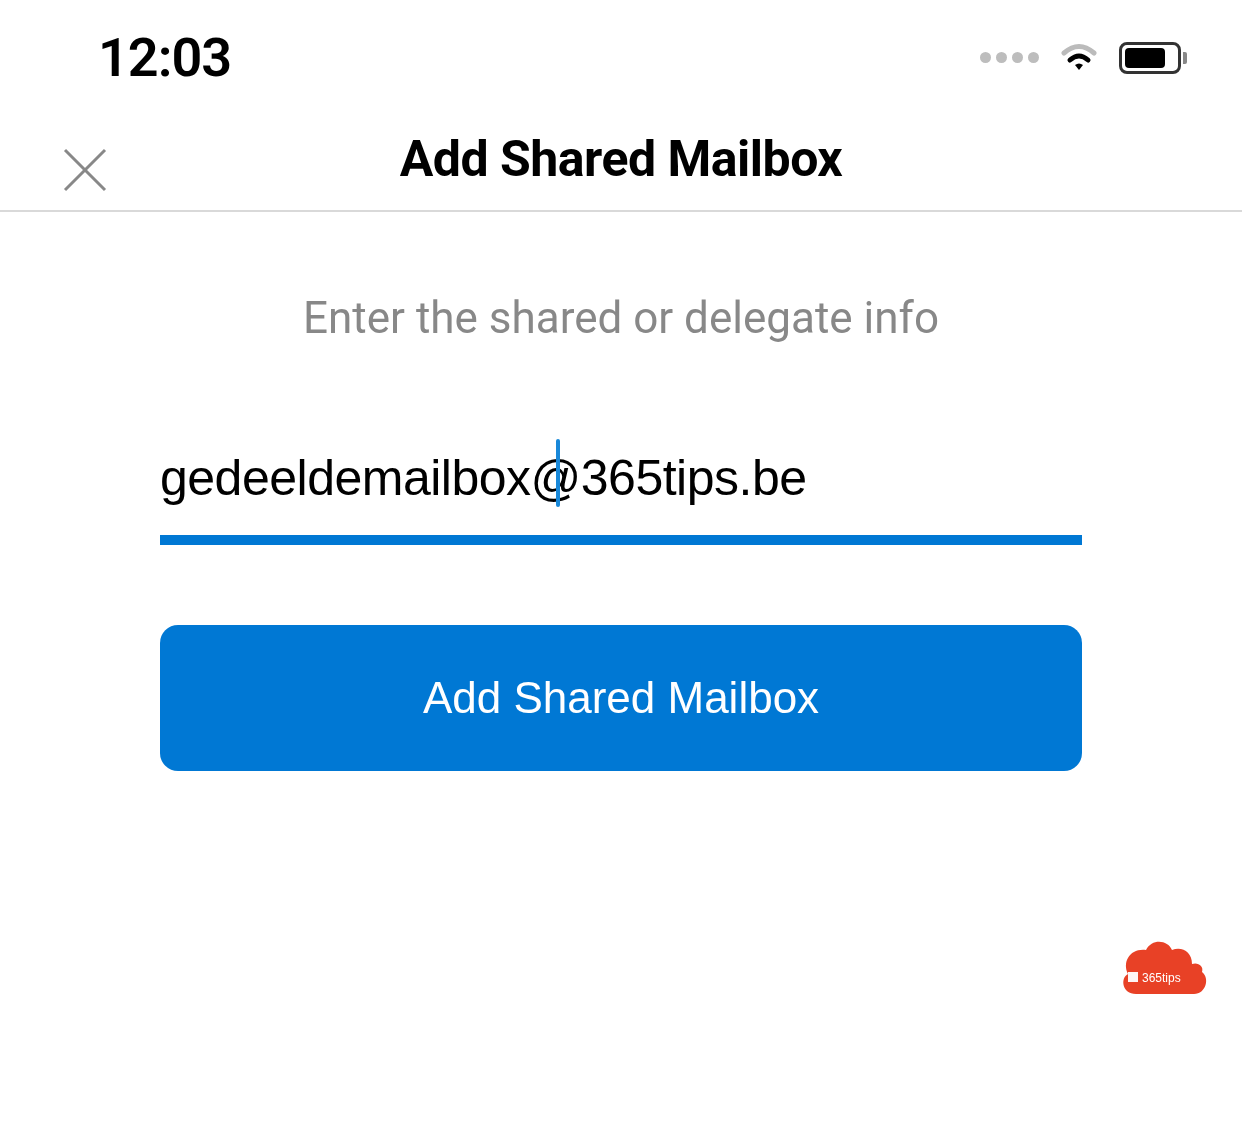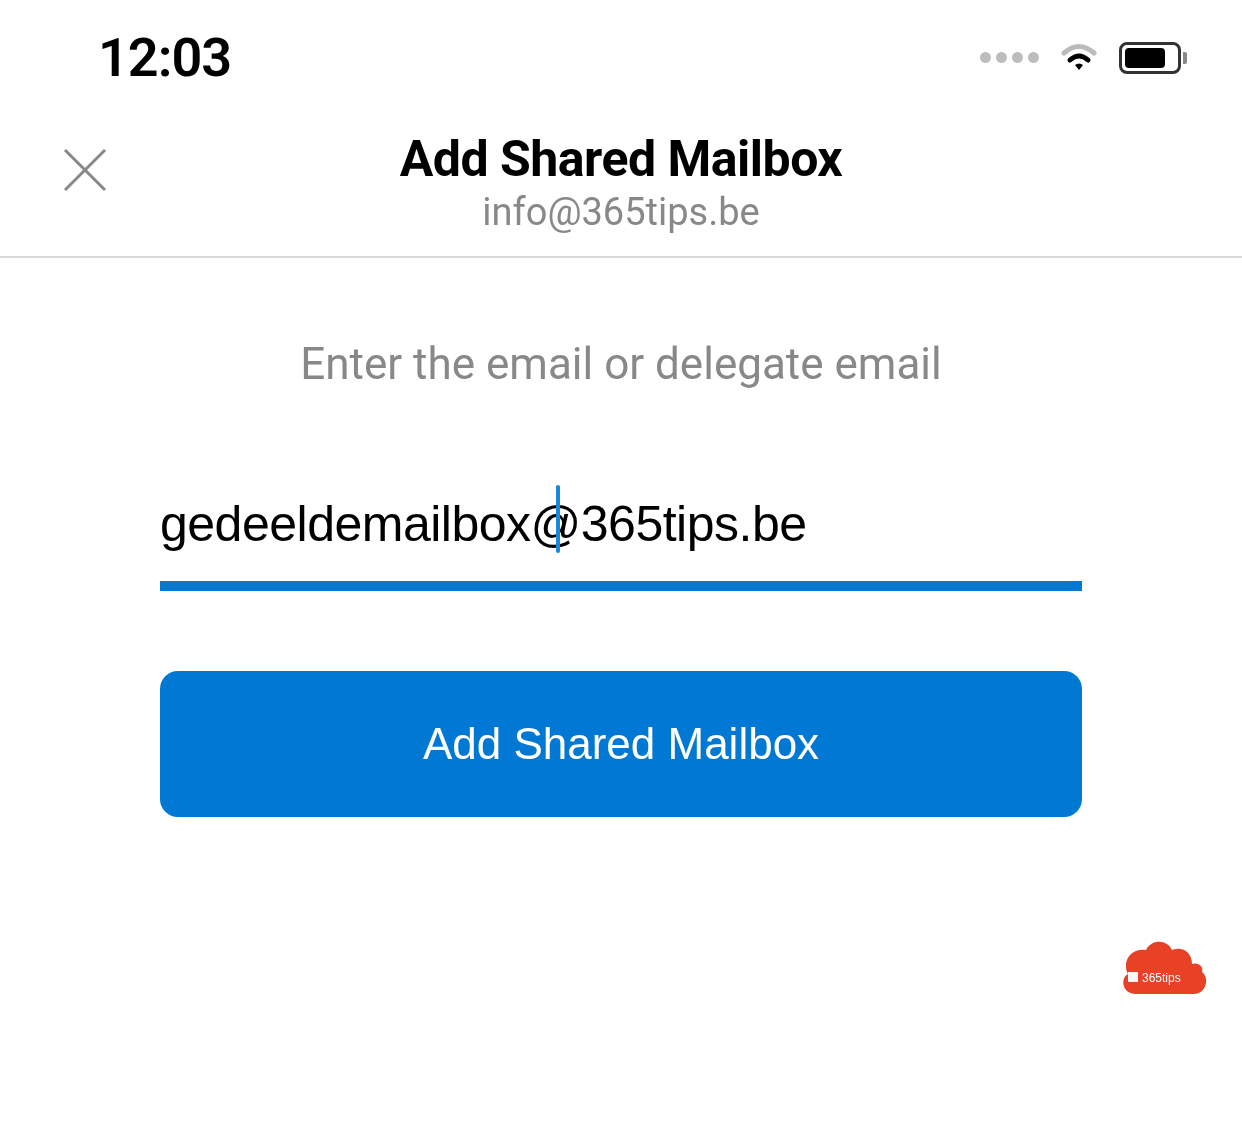--- a/index.html
+++ b/index.html
@@ -204,26 +204,25 @@
 
 <div class="nav-bar">
   <div class="close-btn">
     <svg class="close-icon" viewBox="0 0 44 44">
       <line x1="2" y1="2" x2="42" y2="42"></line>
       <line x1="42" y1="2" x2="2" y2="42"></line>
     </svg>
   </div>
   <div class="nav-center">
     <div class="nav-title">Add Shared Mailbox</div>
-    <div class="nav-subtitle">info@365tips.be</div>
   </div>
 </div>
 
 <div class="content">
-  <div class="instruction">Enter the email or delegate email</div>
+  <div class="instruction">Enter the shared or delegate info</div>
   <div class="input-wrapper">
     <input class="email-input" type="text" value="gedeeldemailbox@365tips.be" style="">
     <div class="caret"></div>
   </div>
   <button class="submit-btn">Add Shared Mailbox</button>
 </div>
 
 <svg class="branding" viewBox="0 0 96 60">
   <path class="cloud-shape" d="M76 28 C76 16 66 10 56 14 C52 4 36 2 30 14 C14 12 6 26 12 38 C4 42 6 58 20 58 L78 58 C90 58 94 42 86 36 C88 30 82 26 76 28 Z"></path>
   <rect x="12" y="36" width="10" height="10" fill="#fff" opacity="0.95"></rect>

